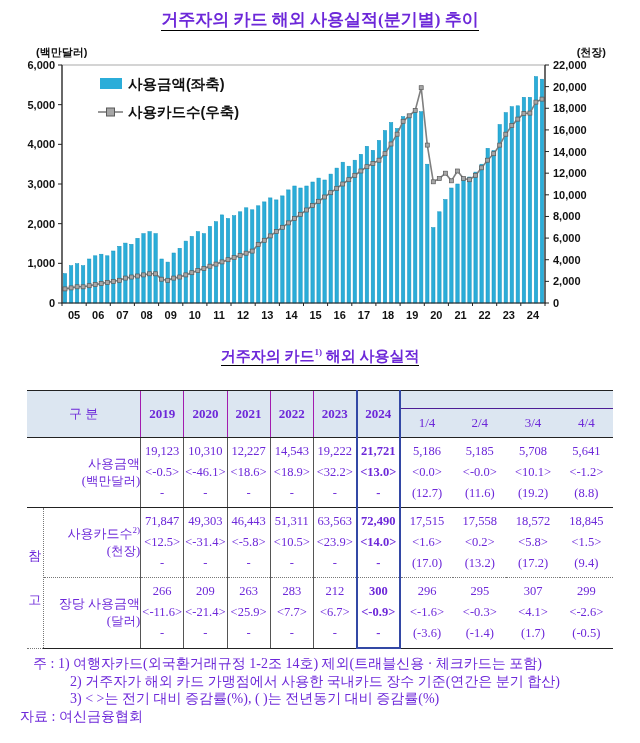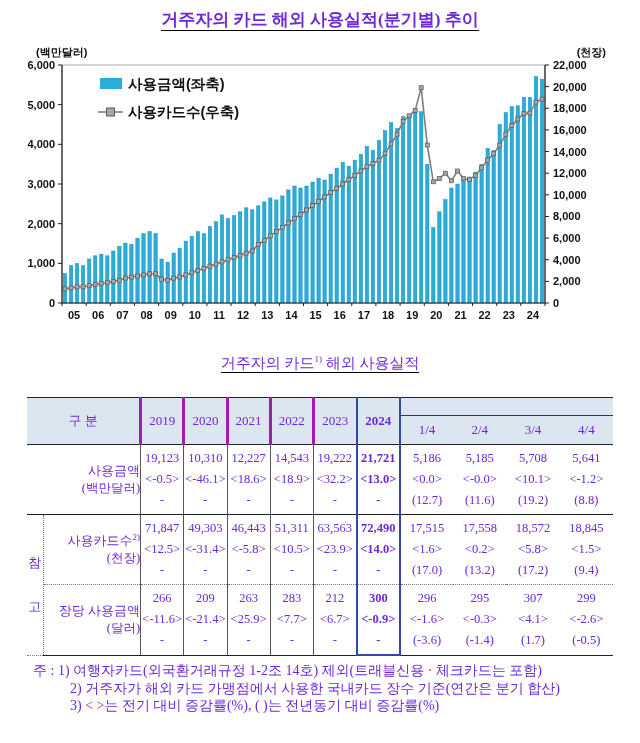--- a/index.html
+++ b/index.html
@@ -2,30 +2,30 @@
 <html><head>
 <meta charset="utf-8">
 <style>
   html,body{margin:0;padding:0;background:#fff;}
   .page{position:relative;width:640px;height:743px;background:#fff;overflow:hidden;
         font-family:"Liberation Serif",serif;color:#6d28d9;}
   .main-title{text-align:center;padding-top:8px;font-size:17px;font-weight:700;}
   .main-title span{border-bottom:1.5px solid #000;padding-bottom:1px;}
   .chart-block{position:relative;width:640px;height:302px;margin-top:0;}
   .chart-block svg{position:absolute;left:0;top:0;}
-  .table-title{text-align:center;margin-top:21px;font-size:15px;font-weight:400;}
+  .table-title{text-align:center;margin-top:14px;font-size:15px;font-weight:700;}
   .table-title .tt{border-bottom:1.2px solid #000;padding-bottom:1px;}
   sup{font-size:9px;}
   .tbl-wrap{width:586px;margin:24px 0 0 27px;}
   table{border-collapse:collapse;width:586px;table-layout:fixed;font-size:12.5px;}
   col.cg{width:16px;} col.cl{width:97px;} col.cy{width:43px;} col.cq{width:53px;}
   thead th{background:#dce6f1;font-weight:400;font-size:13px;}
   thead tr.h1 th{border-top:1.5px solid #222;}
   thead th{border-bottom:1px solid #222;}
-  thead th.y{border-left:3px solid #a21caf;height:44px;}
+  thead th.y{border-left:1px solid #a21caf;height:44px;font-weight:bold;}
   thead th.cat{height:44px;}
   thead th.qtop{height:14px;border-bottom:none;border-left:1px solid #555;}
   thead tr.h2 th.q{height:24px;border-top:1px solid #4c1d95;}
   tbody td{text-align:center;vertical-align:middle;padding:3px 0;}
   tbody td.y{border-left:1px solid #555;}
   td .cv,td .cc,td .cd{line-height:21px;height:21px;}
   tr.tr0 td{border-bottom:1px solid #222;}
   tr.tr1 td{border-bottom:1px dotted #777;}
   tr.tr2 td{border-bottom:1.5px solid #222;}
   td.grp{border-bottom:1.5px solid #222;border-right:1px dotted #777;font-size:13px;padding:0;}
@@ -527,15 +527,16 @@
             </td>
           </tr>
         </tbody>
     </table>
   </div>
 
   <div class="notes">
     <div class="n0">주 : 1) 여행자카드(외국환거래규정 1-2조 14호) 제외(트래블신용 · 체크카드는 포함)</div>
     <div class="nind">2) 거주자가 해외 카드 가맹점에서 사용한 국내카드 장수 기준(연간은 분기 합산)</div>
     <div class="nind">3) &lt;  &gt;는 전기 대비 증감률(%), (  )는 전년동기 대비 증감률(%)</div>
+    <div class="nsrc">자료 : 여신금융협회</div>
   </div>
 
 </div>
 
 </body></html>

